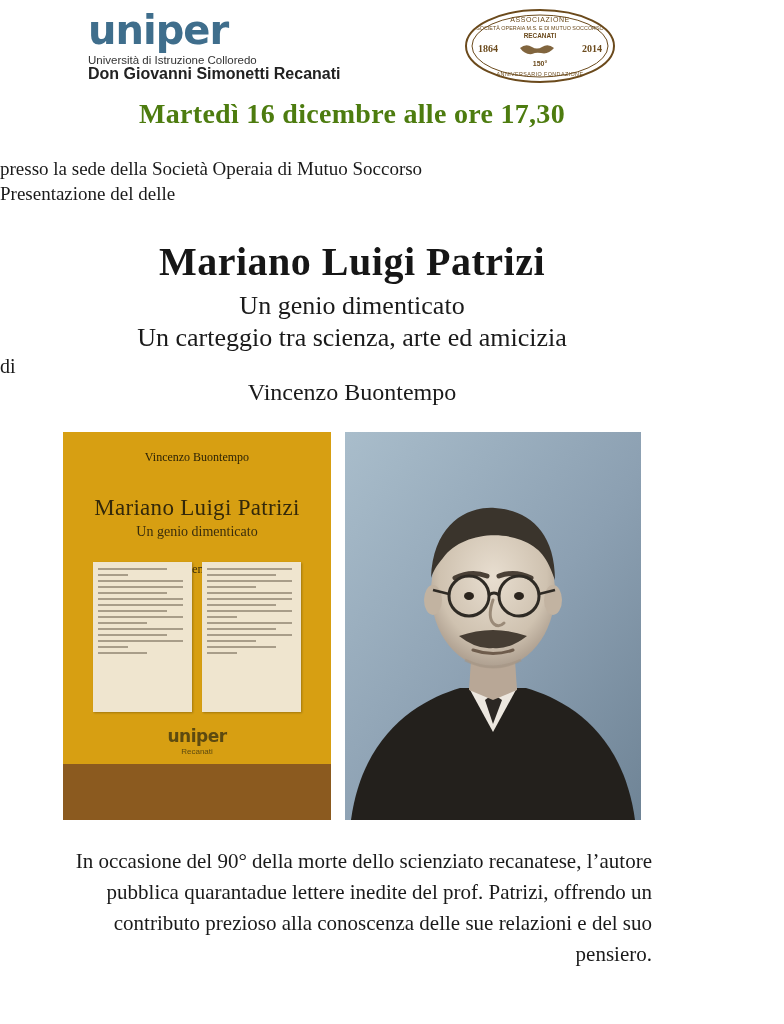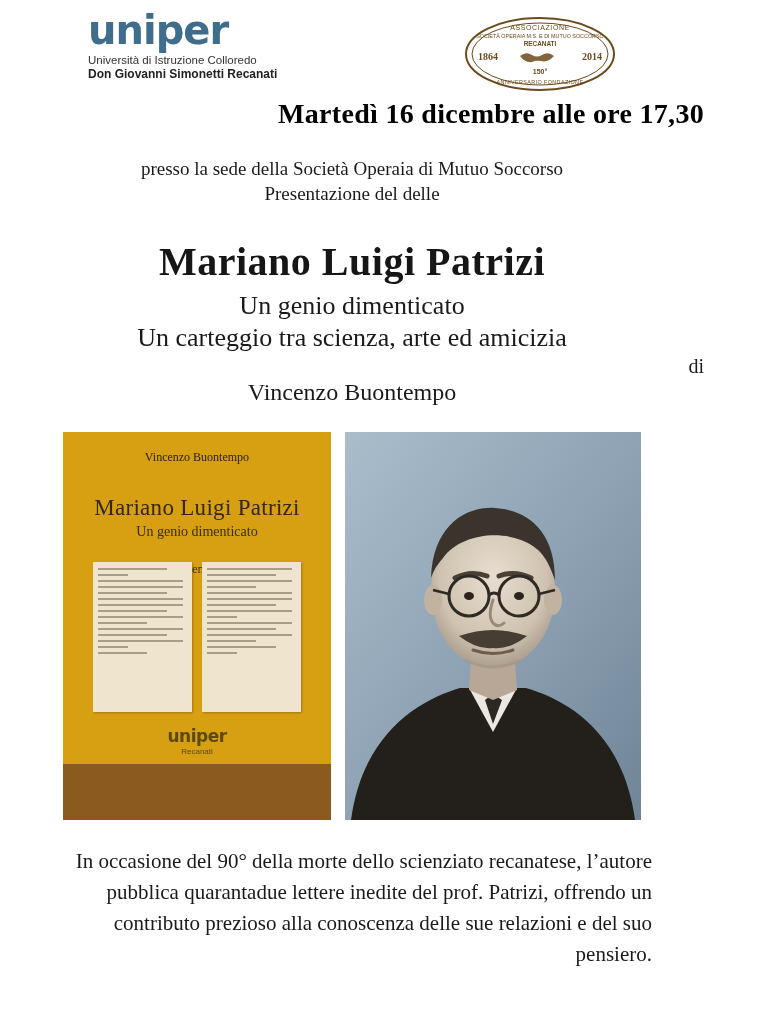--- a/index.html
+++ b/index.html
@@ -45,47 +45,46 @@
   }
   .uniper-sub1 {
     font-family: "Liberation Sans", sans-serif;
     font-size: 11.5px;
     color: #333;
     margin-top: 3px;
     line-height: 14px;
   }
   .uniper-sub2 {
     font-family: "Liberation Sans", sans-serif;
-    font-size: 12px;
+    font-size: 16px;
     font-weight: bold;
     color: #222;
     line-height: 14px;
   }
 
   .seal {
     position: absolute;
     right: 88px;
-    top: 16px;
+    top: 8px;
     width: 152px;
     height: 76px;
   }
   .seal svg { display: block; }
 
   
   .date-line {
-    text-align: right;
+    text-align: center;
     font-size: 28px;
     font-weight: bold;
-    color: #000000;
+    color: #4d7c0f;
     margin-top: 12px;
     letter-spacing: 0.3px;
   }
 
   .venue {
-    text-align: center;
     font-size: 19px;
     line-height: 25px;
     margin-top: 26px;
     color: #1a1a1a;
   }
 
   .book-title {
     text-align: center;
     font-size: 40px;
     font-weight: bold;
@@ -99,21 +98,21 @@
     margin-top: 6px;
     color: #1a1a1a;
   }
   .book-sub2 {
     text-align: center;
     font-size: 26px;
     margin-top: 2px;
     color: #1a1a1a;
   }
   .by-word {
-    text-align: right;
+    text-align: left;
     font-size: 20px;
     margin-top: 2px;
     color: #1a1a1a;
   }
   .author {
     text-align: center;
     font-size: 24px;
     margin-top: 1px;
     color: #1a1a1a;
   }

